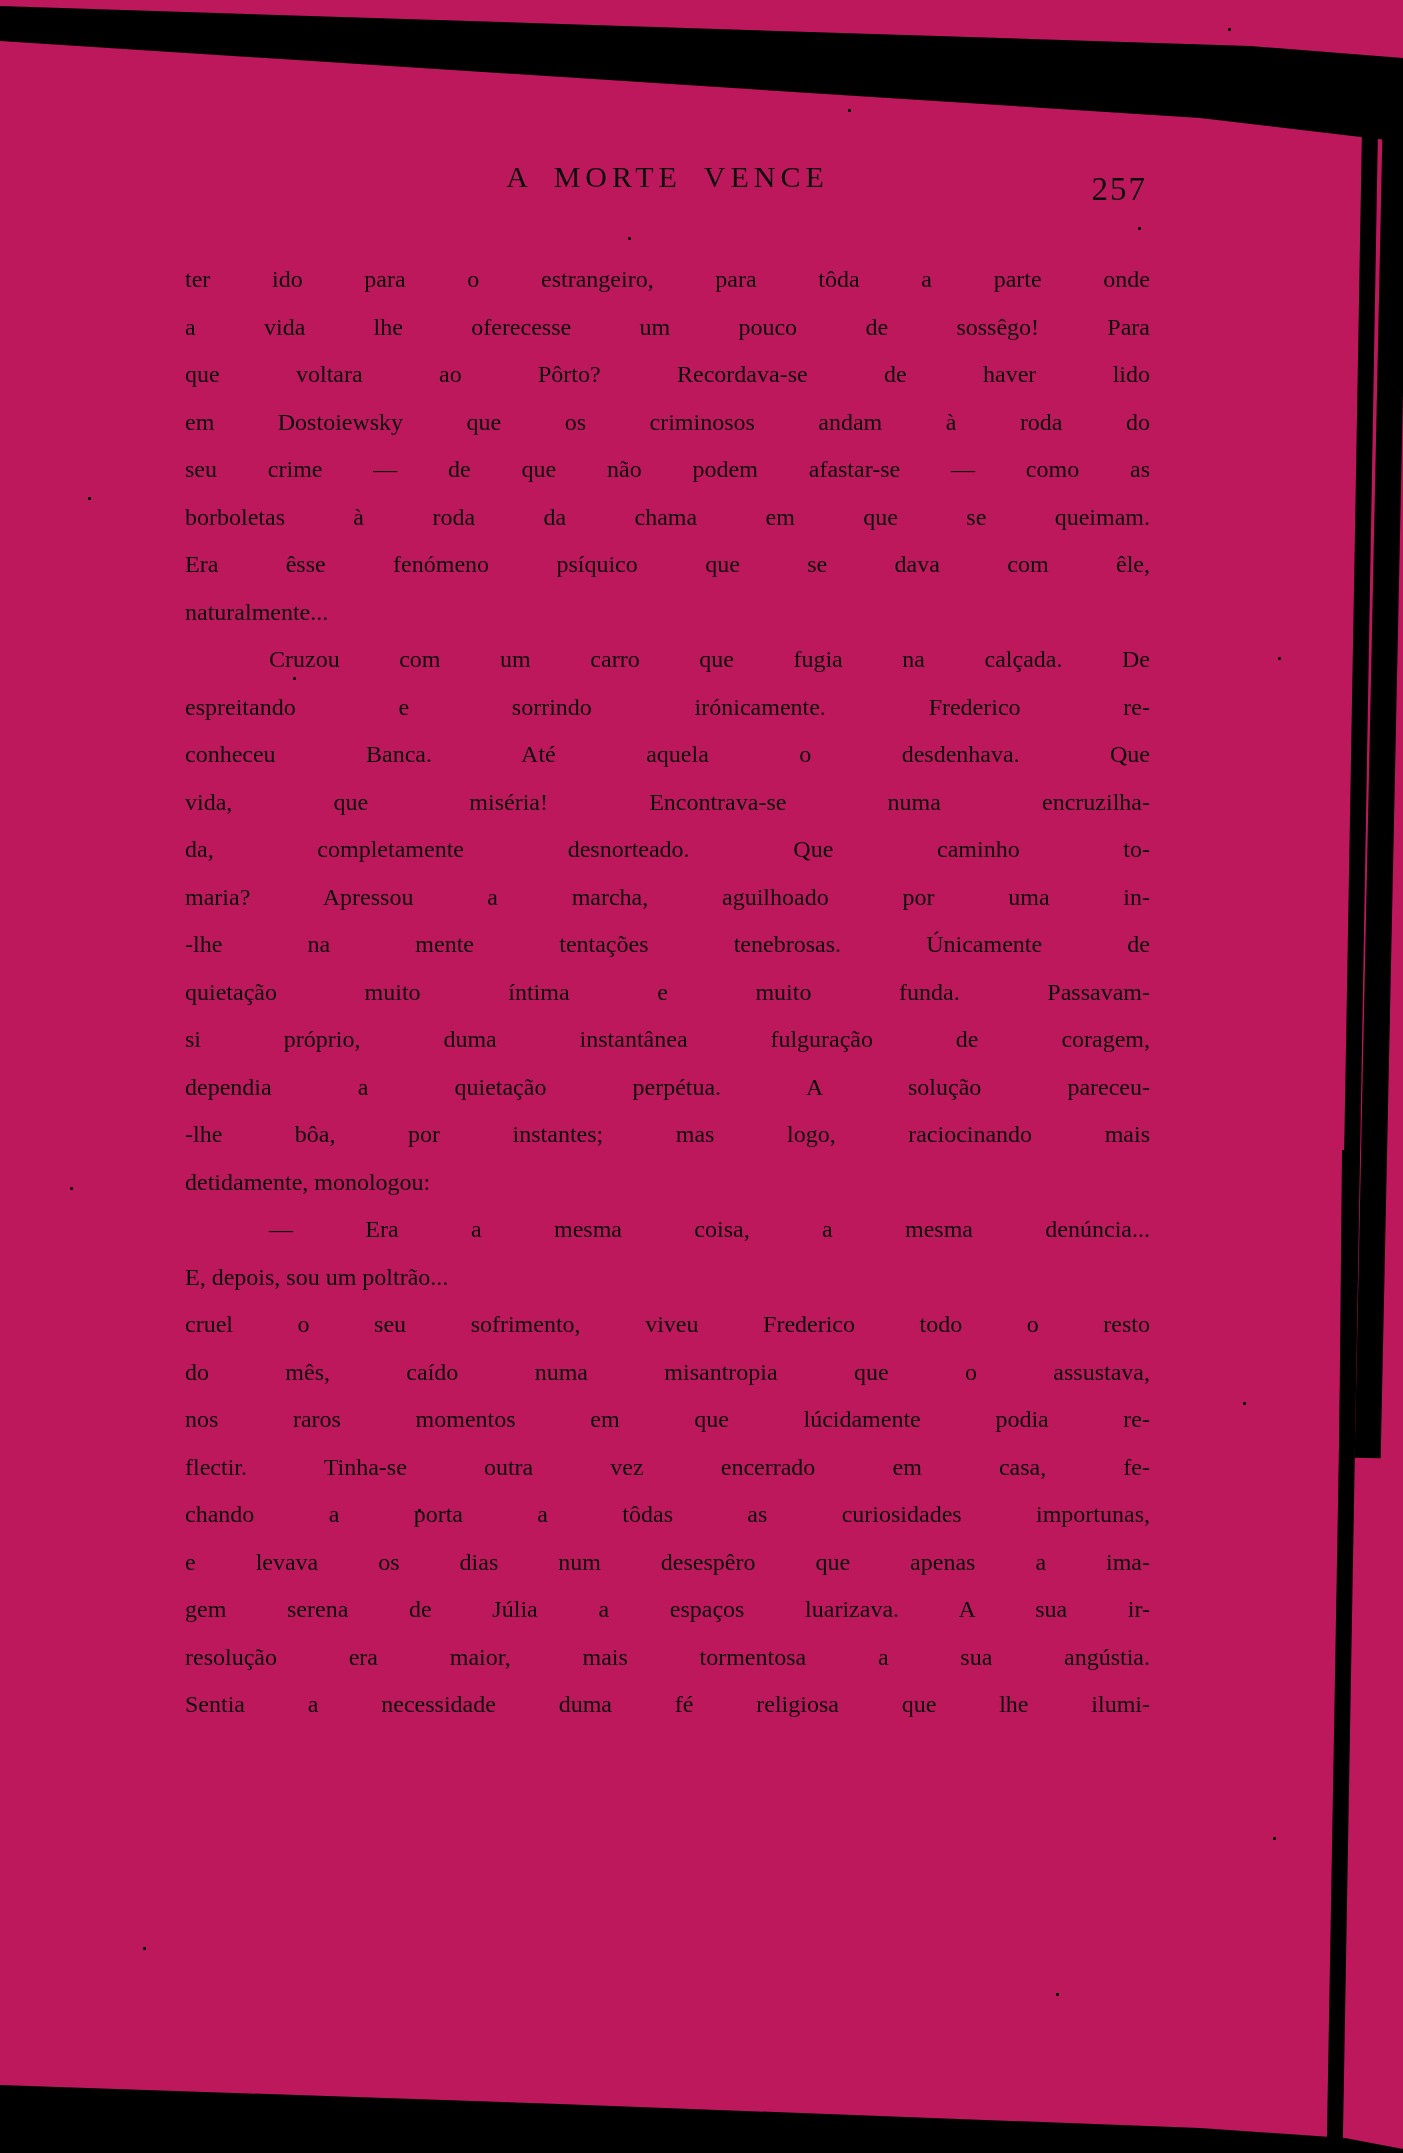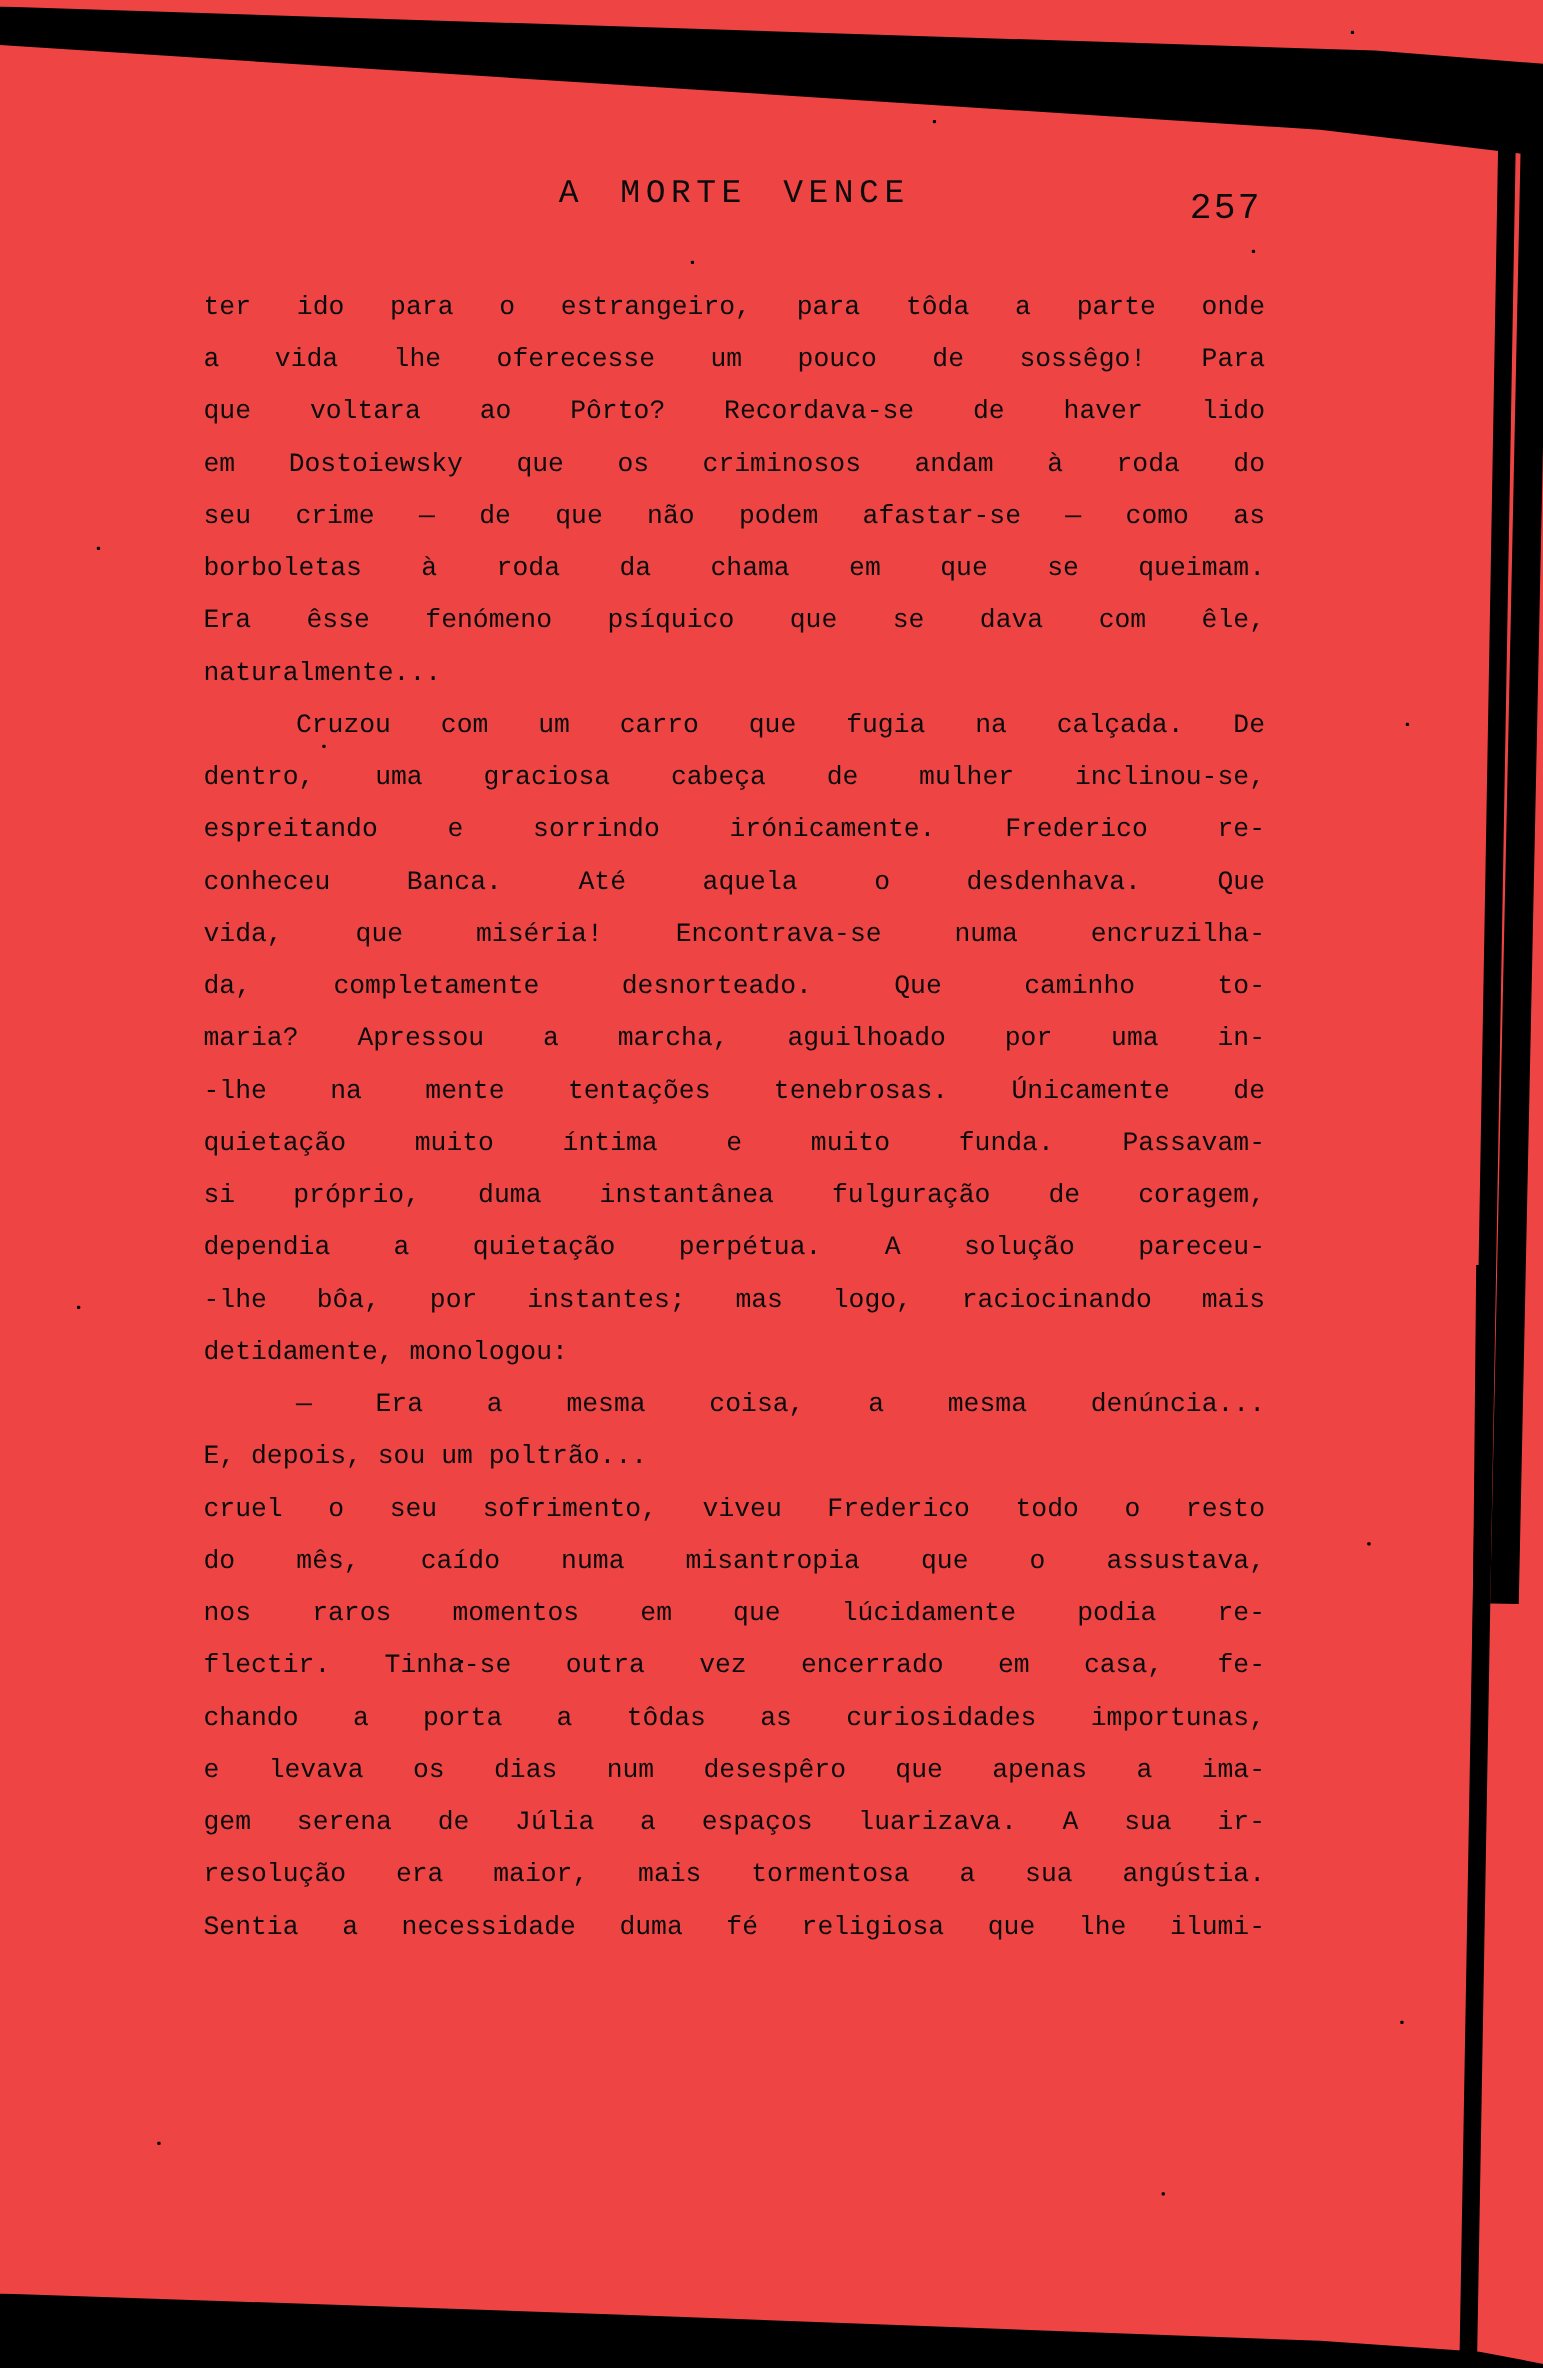--- a/index.html
+++ b/index.html
@@ -4,23 +4,23 @@
 <style>
   html, body {
     margin: 0;
     padding: 0;
     background: #ffffff;
   }
   .scan-page {
     position: relative;
     width: 1403px;
     height: 2153px;
-    background: #ef4444;
+    background: #be185d;
     overflow: hidden;
-    font-family: Liberation Mono, monospace;
+    font-family: Liberation Serif, serif;
     color: #0c0c0c;
   }
 
   
   .artifact { position: absolute; background: #000; }
   .top-band {
     left: 0; top: 0; width: 1403px; height: 160px;
     clip-path: polygon(0px 6px, 1250px 46px, 1403px 58px, 1403px 142px, 1200px 118px, 0px 41px);
   }
   .bottom-band {
@@ -111,21 +111,20 @@
   <div class="page-body">
       <div class="text-line">ter ido para o estrangeiro, para tôda a parte onde</div>
       <div class="text-line">a vida lhe oferecesse um pouco de sossêgo! Para</div>
       <div class="text-line">que voltara ao Pôrto? Recordava-se de haver lido</div>
       <div class="text-line">em Dostoiewsky que os criminosos andam à roda do</div>
       <div class="text-line">seu crime — de que não podem afastar-se — como as</div>
       <div class="text-line">borboletas à roda da chama em que se queimam.</div>
       <div class="text-line">Era êsse fenómeno psíquico que se dava com êle,</div>
       <div class="text-line flush">naturalmente...</div>
       <div class="text-line indent">Cruzou com um carro que fugia na calçada. De</div>
-      <div class="text-line">dentro, uma graciosa cabeça de mulher inclinou-se,</div>
       <div class="text-line">espreitando e sorrindo irónicamente. Frederico re-</div>
       <div class="text-line">conheceu Banca. Até aquela o desdenhava. Que</div>
       <div class="text-line">vida, que miséria! Encontrava-se numa encruzilha-</div>
       <div class="text-line">da, completamente desnorteado. Que caminho to-</div>
       <div class="text-line">maria? Apressou a marcha, aguilhoado por uma in-</div>
       <div class="text-line">-lhe na mente tentações tenebrosas. Únicamente de</div>
       <div class="text-line">quietação muito íntima e muito funda. Passavam-</div>
       <div class="text-line">si próprio, duma instantânea fulguração de coragem,</div>
       <div class="text-line">dependia a quietação perpétua. A solução pareceu-</div>
       <div class="text-line">-lhe bôa, por instantes; mas logo, raciocinando mais</div>

